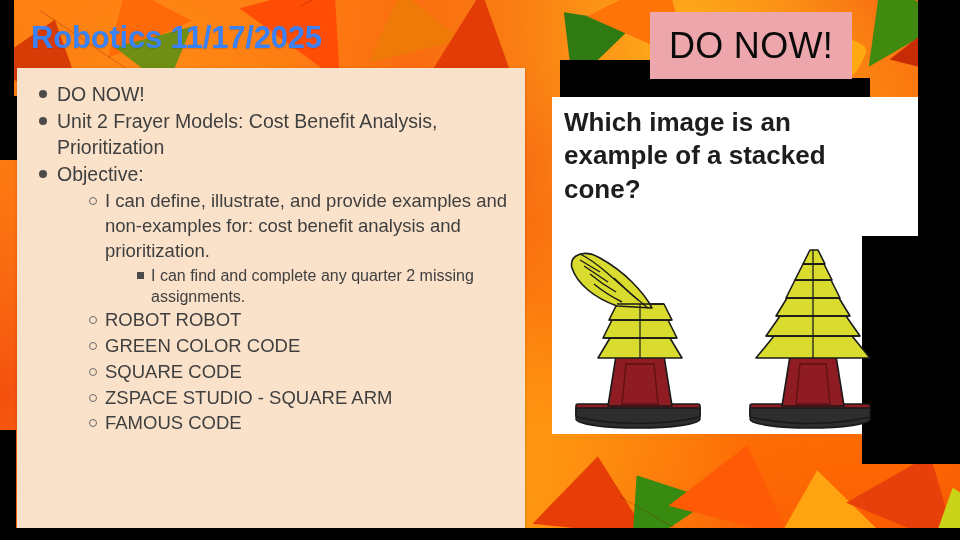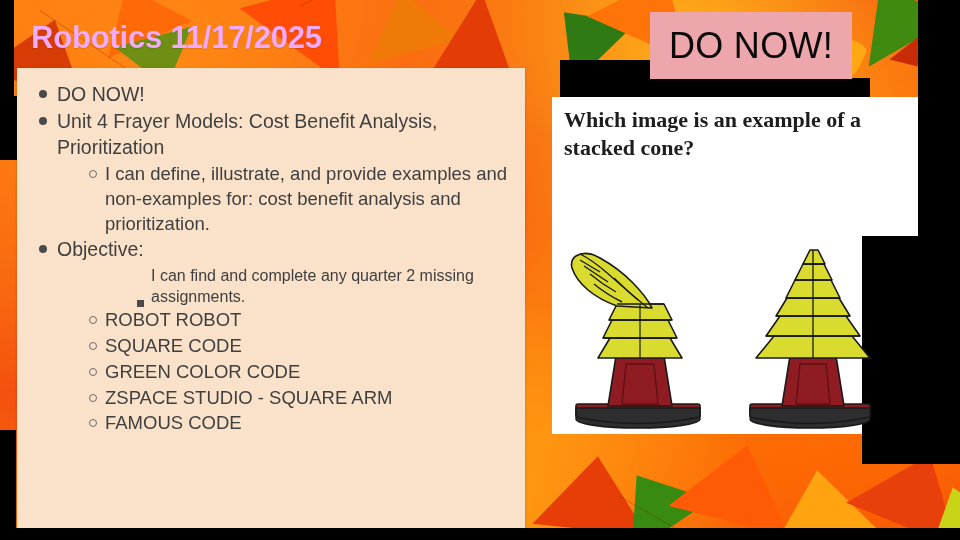--- a/index.html
+++ b/index.html
@@ -25,21 +25,21 @@
     width:0;height:0;border-left:var(--w) solid transparent;
     border-right:var(--w) solid transparent;border-bottom:var(--h) solid var(--c);
   }
   .blob{border-radius:50% 12% 50% 12%;}
   .vein{position:absolute;background:rgba(120,25,0,.25);height:1px;transform-origin:left center;}
   .blackbar{position:absolute;background:#000;}
 
   
   .title{
     position:absolute;left:31px;top:20px;
-    font-size:31px;font-weight:bold;color:#f0abfc;
+    font-size:31px;font-weight:bold;color:#3b82f6;
     letter-spacing:-.2px;white-space:nowrap;
     text-shadow:0 1px 1px rgba(0,0,0,.12);
   }
 
   
   .panel{
     position:absolute;left:17px;top:68px;width:508px;height:460px;
     background:#fae2ca;box-shadow:0 1px 3px rgba(0,0,0,.18);
     padding:0;box-sizing:border-box;overflow:hidden;
   }
@@ -50,37 +50,37 @@
 
   
   .l1{margin:0 0 2px 0;font-size:19.5px;line-height:1.30;}
   .l1 .bul{width:40px;padding-left:22px;box-sizing:border-box;}
   .dot{display:inline-block;width:8px;height:8px;border-radius:50%;background:#4a4a4a;margin-top:8px;}
   
   .l2{margin:0 0 1px 0;font-size:18.5px;line-height:1.34;}
   .l2 .bul{width:88px;padding-left:72px;box-sizing:border-box;}
   .circ{display:inline-block;width:8px;height:8px;border-radius:50%;border:1.4px solid #6b6b6b;background:transparent;margin-top:8px;box-sizing:border-box;}
   
-  .l3{margin:0 0 1px 0;font-size:16px;line-height:1.33;align-items:flex-end;}
+  .l3{margin:0 0 1px 0;font-size:16px;line-height:1.33;}
   .l3 .bul{width:134px;padding-left:120px;box-sizing:border-box;}
   .sq{display:inline-block;width:7px;height:7px;background:#4a4a4a;margin-top:7px;}
 
   
   .donow{
     position:absolute;left:650px;top:12px;width:202px;height:67px;
     background:#eda7ac;display:flex;align-items:center;justify-content:center;
   }
   .donow span{font-size:36px;color:#0a0a0a;letter-spacing:.3px;line-height:1;}
 
   
   .card-top{position:absolute;left:552px;top:97px;width:366px;height:139px;background:#fff;}
   .card-bot{position:absolute;left:552px;top:232px;width:310px;height:202px;background:#fff;}
   .question{
     position:absolute;left:564px;top:106px;width:330px;
-    font-size:22px;font-weight:bold;color:#1d1d1d;line-height:1.28;font-family:Liberation Serif, serif;
+    font-size:26px;font-weight:bold;color:#1d1d1d;line-height:1.28;
   }
 
   
   .cone-wrap{position:absolute;}
   .cone-svg{display:block;}
 </style>
 </head>
 <body>
 
 <div id="slide">
@@ -135,57 +135,57 @@
         <div class="li l1">
           <div class="bul">
             <span class="dot"></span>
           </div>
           <div class="txt">DO NOW!</div>
         </div>
         <div class="li l1">
           <div class="bul">
             <span class="dot"></span>
           </div>
-          <div class="txt">Unit 4 Frayer Models: Cost Benefit Analysis, Prioritization</div>
+          <div class="txt">Unit 2 Frayer Models: Cost Benefit Analysis, Prioritization</div>
+        </div>
+        <div class="li l1">
+          <div class="bul">
+            <span class="dot"></span>
+          </div>
+          <div class="txt">Objective:</div>
         </div>
         <div class="li l2">
           <div class="bul">
             <span class="circ"></span>
           </div>
           <div class="txt">I can define, illustrate, and provide examples and non-examples for: cost benefit analysis and prioritization.</div>
         </div>
-        <div class="li l1">
-          <div class="bul">
-            <span class="dot"></span>
-          </div>
-          <div class="txt">Objective:</div>
-        </div>
         <div class="li l3">
           <div class="bul">
             <span class="sq"></span>
           </div>
           <div class="txt">I can find and complete any quarter 2 missing assignments.</div>
         </div>
         <div class="li l2">
           <div class="bul">
             <span class="circ"></span>
           </div>
           <div class="txt">ROBOT ROBOT</div>
         </div>
         <div class="li l2">
           <div class="bul">
             <span class="circ"></span>
           </div>
+          <div class="txt">GREEN COLOR CODE</div>
+        </div>
+        <div class="li l2">
+          <div class="bul">
+            <span class="circ"></span>
+          </div>
           <div class="txt">SQUARE CODE</div>
-        </div>
-        <div class="li l2">
-          <div class="bul">
-            <span class="circ"></span>
-          </div>
-          <div class="txt">GREEN COLOR CODE</div>
         </div>
         <div class="li l2">
           <div class="bul">
             <span class="circ"></span>
           </div>
           <div class="txt">ZSPACE STUDIO - SQUARE ARM</div>
         </div>
         <div class="li l2">
           <div class="bul">
             <span class="circ"></span>

